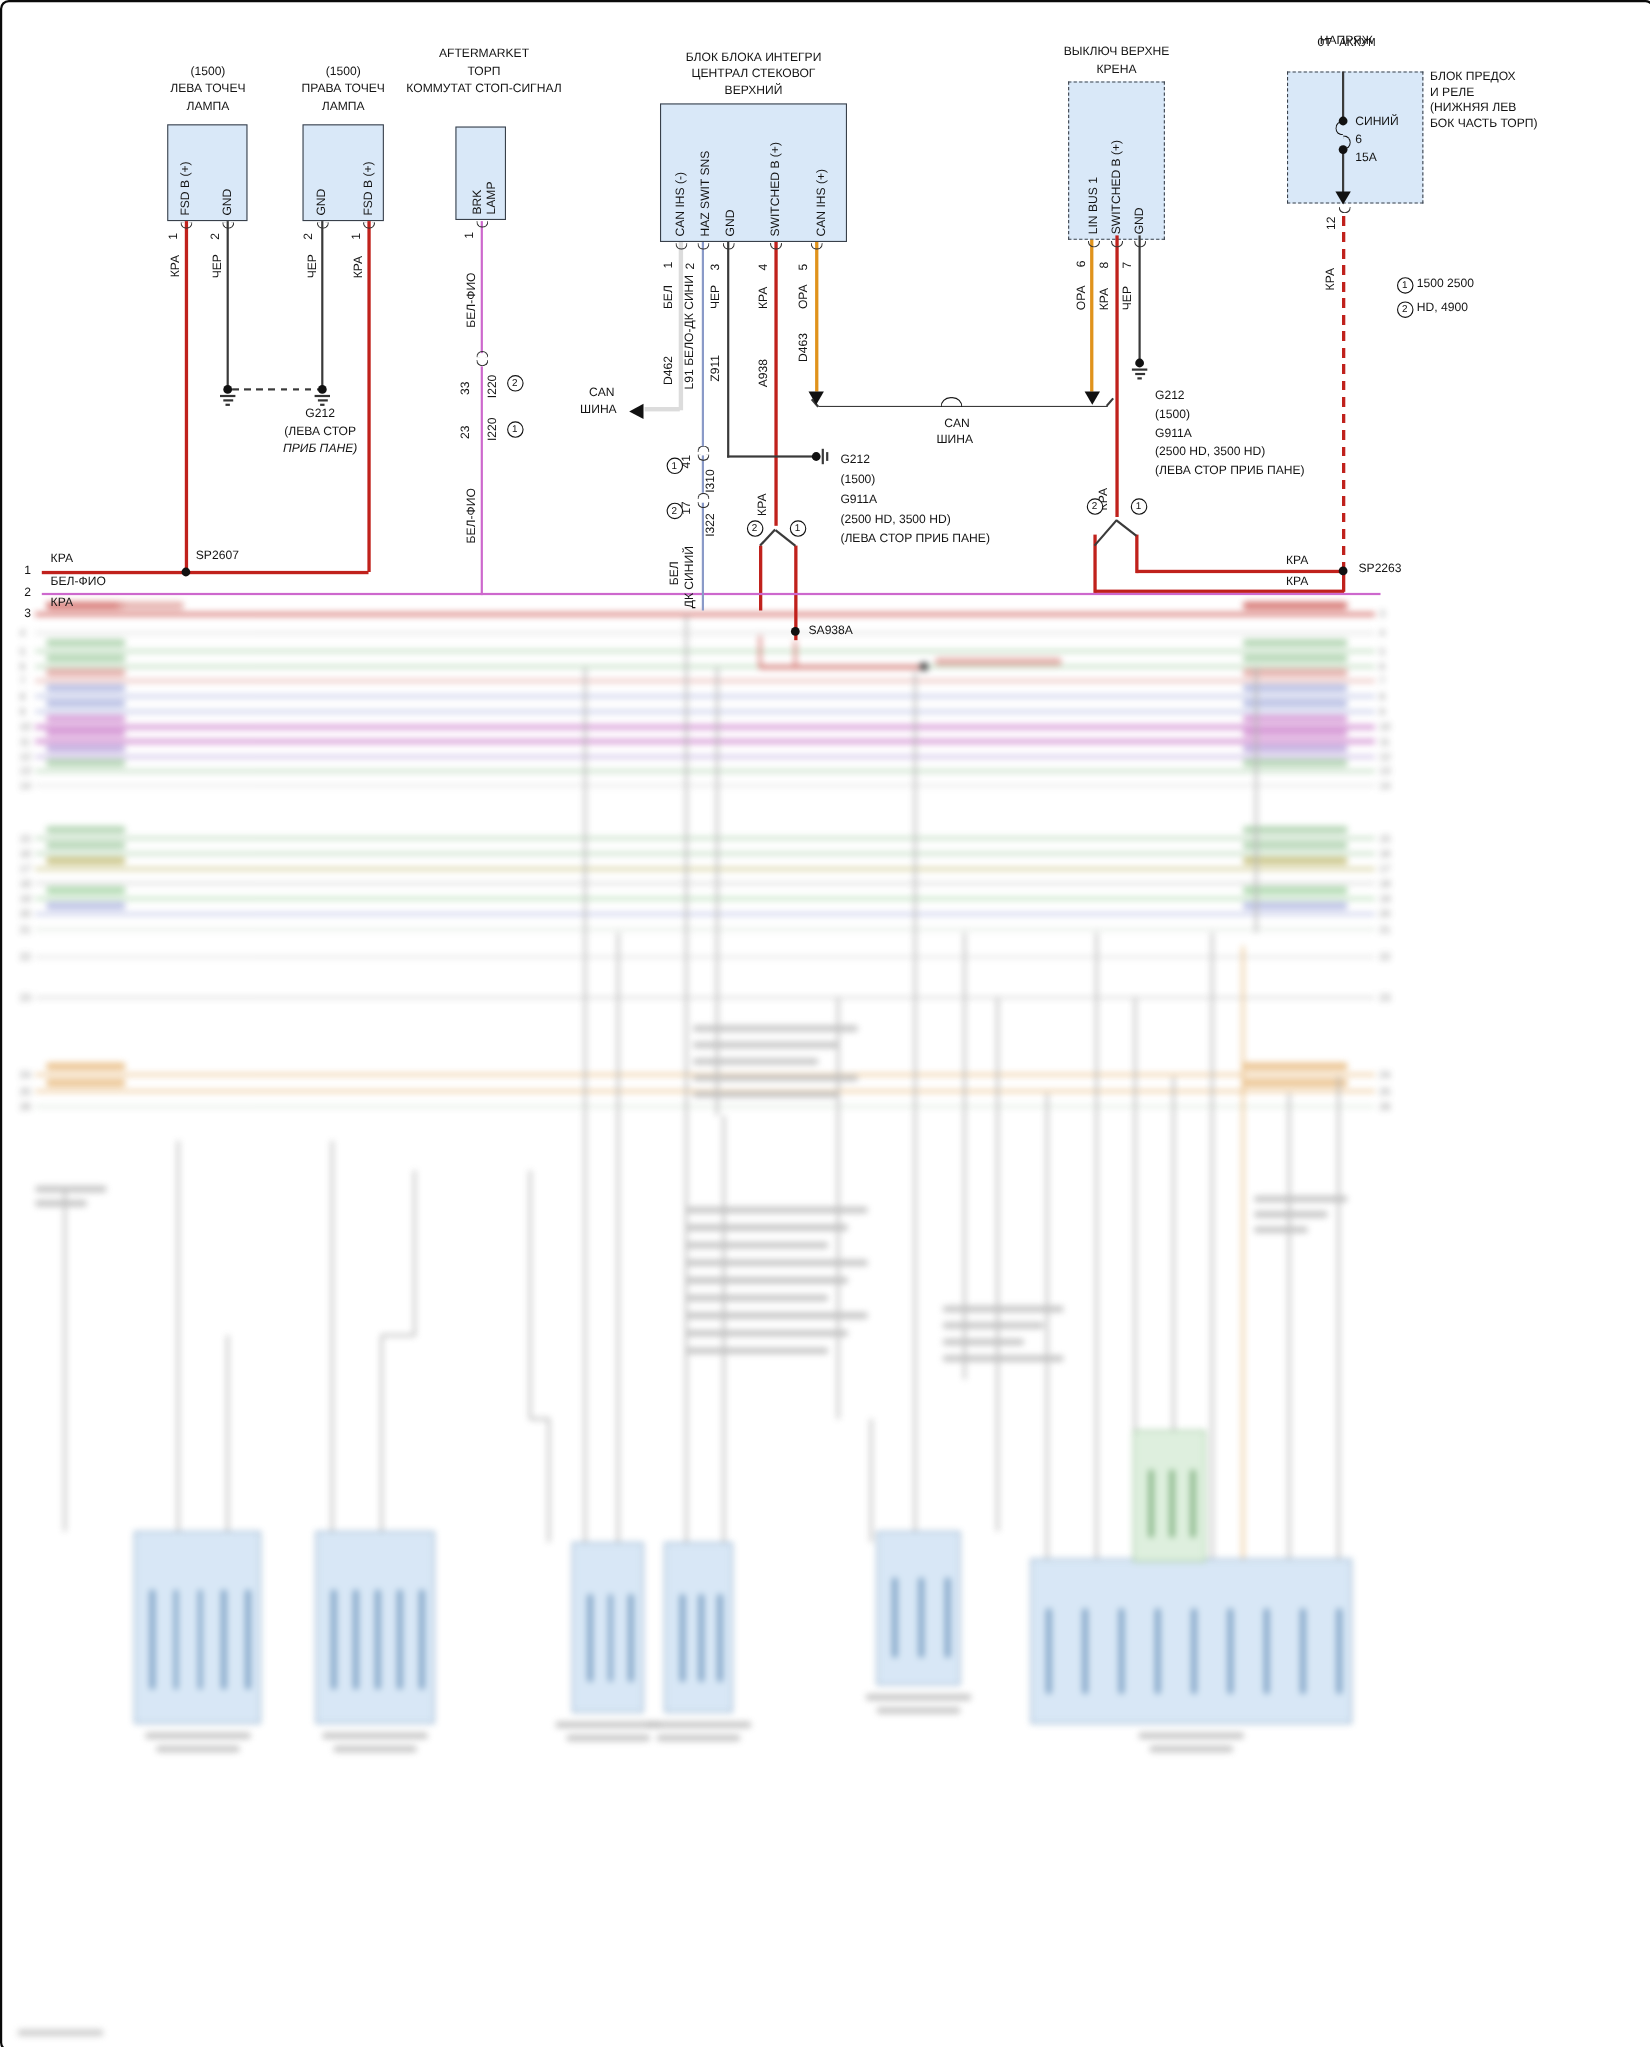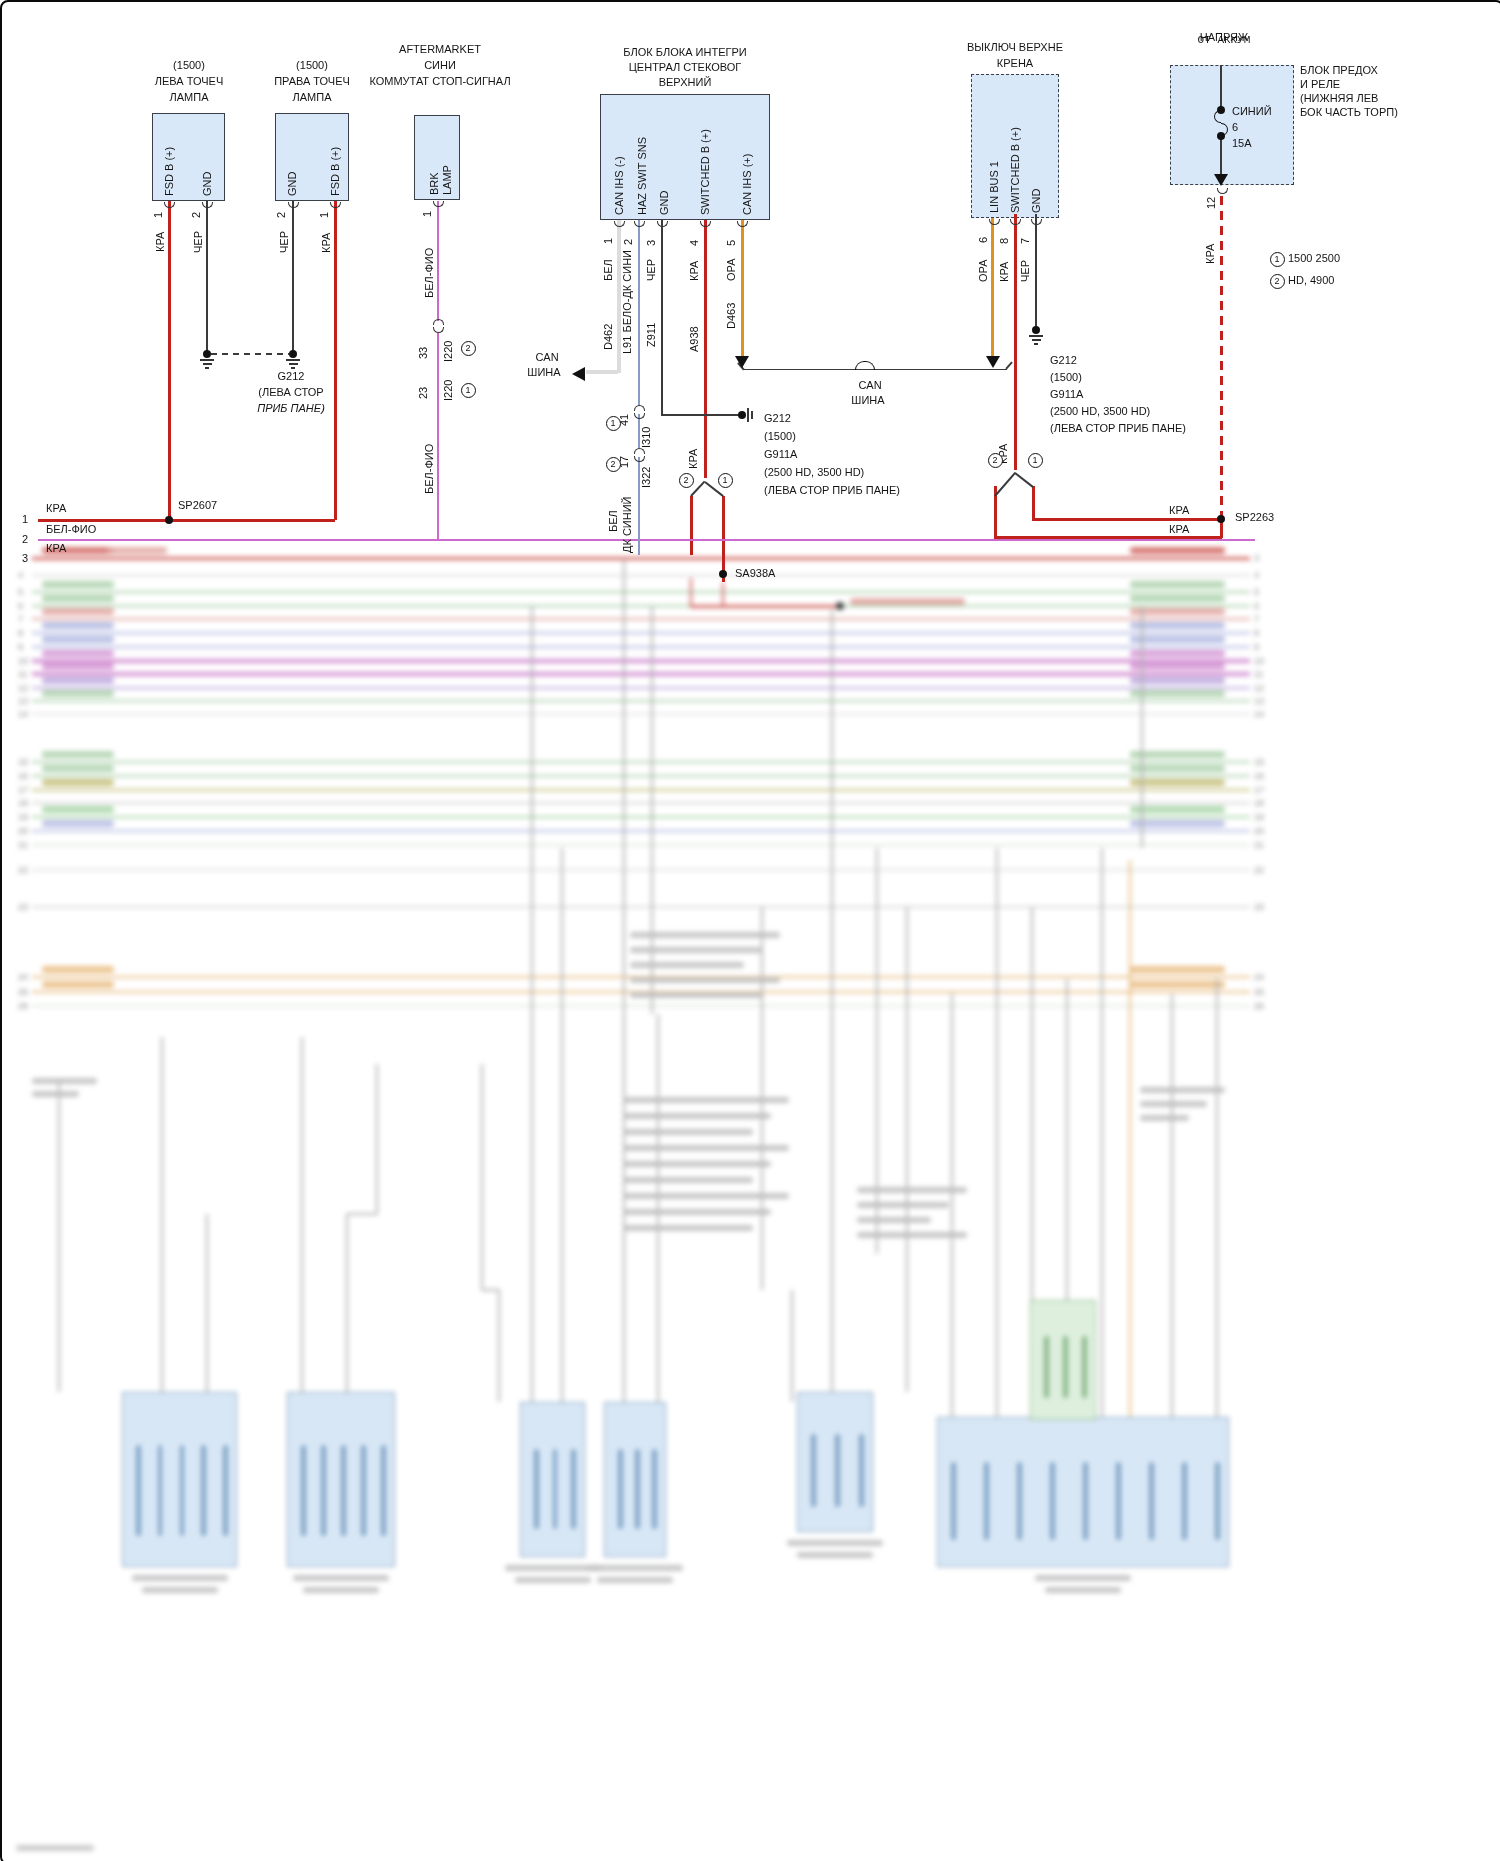--- a/index.html
+++ b/index.html
@@ -296,21 +296,21 @@
       <div class="seg" style="left: 1013px; top: 470px; width: 23px; height: 2px; background: rgb(58, 58, 58); transform: rotate(38deg);"></div>
       <div class="seg" style="left: 736px; top: 360px; width: 9px; height: 1.8px; background: rgb(58, 58, 58); transform: rotate(49deg);"></div>
       <div class="seg" style="left: 1004px; top: 366px; width: 9px; height: 1.8px; background: rgb(58, 58, 58); transform: rotate(-49deg);"></div>
       <div class="lb c t" style="left: 187px; top: 57px;">(1500)</div>
       <div class="lb c t" style="left: 187px; top: 73px;">ЛЕВА ТОЧЕЧ</div>
       <div class="lb c t" style="left: 187px; top: 89px;">ЛАМПА</div>
       <div class="lb c t" style="left: 310px; top: 57px;">(1500)</div>
       <div class="lb c t" style="left: 310px; top: 73px;">ПРАВА ТОЧЕЧ</div>
       <div class="lb c t" style="left: 310px; top: 89px;">ЛАМПА</div>
       <div class="lb c t" style="left: 438px; top: 41px;">AFTERMARKET</div>
-      <div class="lb c t" style="left: 438px; top: 57px;">СИНИ</div>
+      <div class="lb c t" style="left: 438px; top: 57px;">ТОРП</div>
       <div class="lb c t" style="left: 438px; top: 73px;">КОММУТАТ СТОП-СИГНАЛ</div>
       <div class="lb c t" style="left: 683px; top: 44px;">БЛОК БЛОКА ИНТЕГРИ</div>
       <div class="lb c t" style="left: 683px; top: 59px;">ЦЕНТРАЛ СТЕКОВОГ</div>
       <div class="lb c t" style="left: 683px; top: 74px;">ВЕРХНИЙ</div>
       <div class="lb c t" style="left: 1013px; top: 39px;">ВЫКЛЮЧ ВЕРХНЕ</div>
       <div class="lb c t" style="left: 1013px; top: 55px;">КРЕНА</div>
       <div class="lb c t" style="left: 1222px; top: 29px;">НАПРЯЖ</div>
       <div class="lb c t" style="left: 1222px; top: 32px; font-family: Liberation Mono, monospace;">ОТ АККУМ</div>
       <div class="lb t" style="left: 1298px; top: 62px;">БЛОК ПРЕДОХ</div>
       <div class="lb t" style="left: 1298px; top: 76px;">И РЕЛЕ</div>

